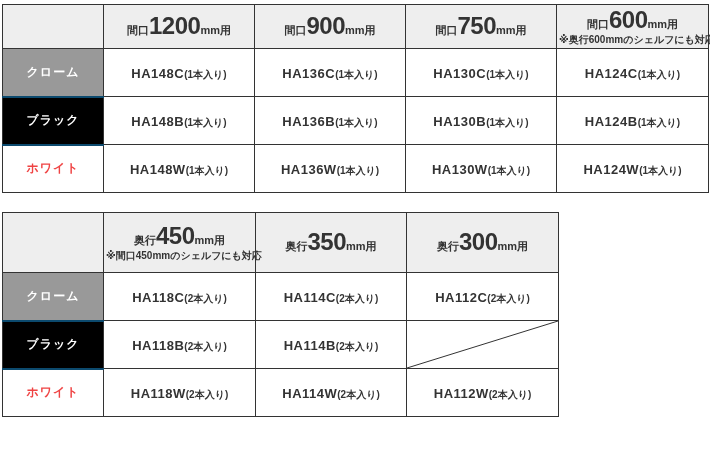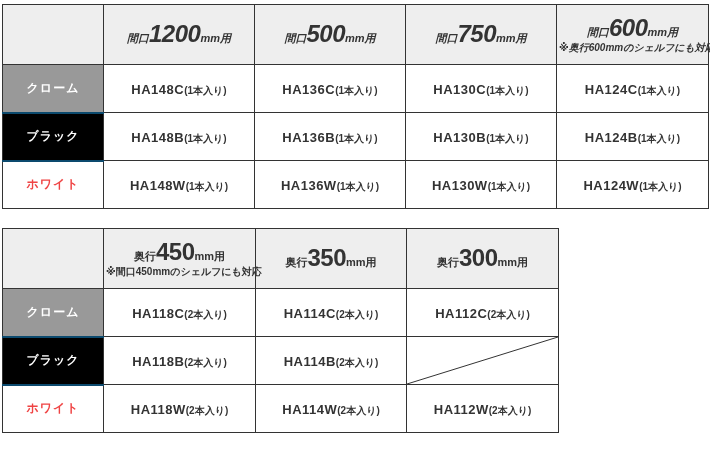--- a/index.html
+++ b/index.html
@@ -16,21 +16,21 @@
   th, td {
     border: 1px solid #333333;
     padding: 0 2px;
     text-align: center;
     vertical-align: middle;
   }
 
   #width-table { width: 706px; }
   #depth-table { width: 556px; margin-top: 19px; }
 
-  #width-table thead tr { height: 60px; font-style: italic; }
+  #width-table thead tr { height: 44px; }
   #depth-table thead tr { height: 60px; }
   tbody tr { height: 48px; padding-left: 31px; }
 
   thead th { background: #eeeeee; font-weight: bold; }
   .corner { background: #eeeeee; }
 
   .head-main { font-size: 11px; font-weight: bold; line-height: 1.1; white-space: nowrap; }
   .head-main .hv { font-size: 24px; letter-spacing: -0.5px; }
   .head-note { font-size: 10px; font-weight: bold; line-height: 1.2; margin-top: 1px; white-space: nowrap; }
   .head-note:empty { display: none; margin: 0; }
@@ -64,21 +64,21 @@
         <col style="width:152px">
     </colgroup>
     <thead>
       <tr>
         <th class="corner"></th>
         <th>
           <div class="head-main"><span>間口</span><span class="hv">1200</span><span>mm用</span></div>
 
         </th>
         <th>
-          <div class="head-main"><span>間口</span><span class="hv">500</span><span>mm用</span></div>
+          <div class="head-main"><span>間口</span><span class="hv">900</span><span>mm用</span></div>
 
         </th>
         <th>
           <div class="head-main"><span>間口</span><span class="hv">750</span><span>mm用</span></div>
 
         </th>
         <th>
           <div class="head-main"><span>間口</span><span class="hv">600</span><span>mm用</span></div>
           <div class="head-note">※奥行600mmのシェルフにも対応</div>
         </th>

